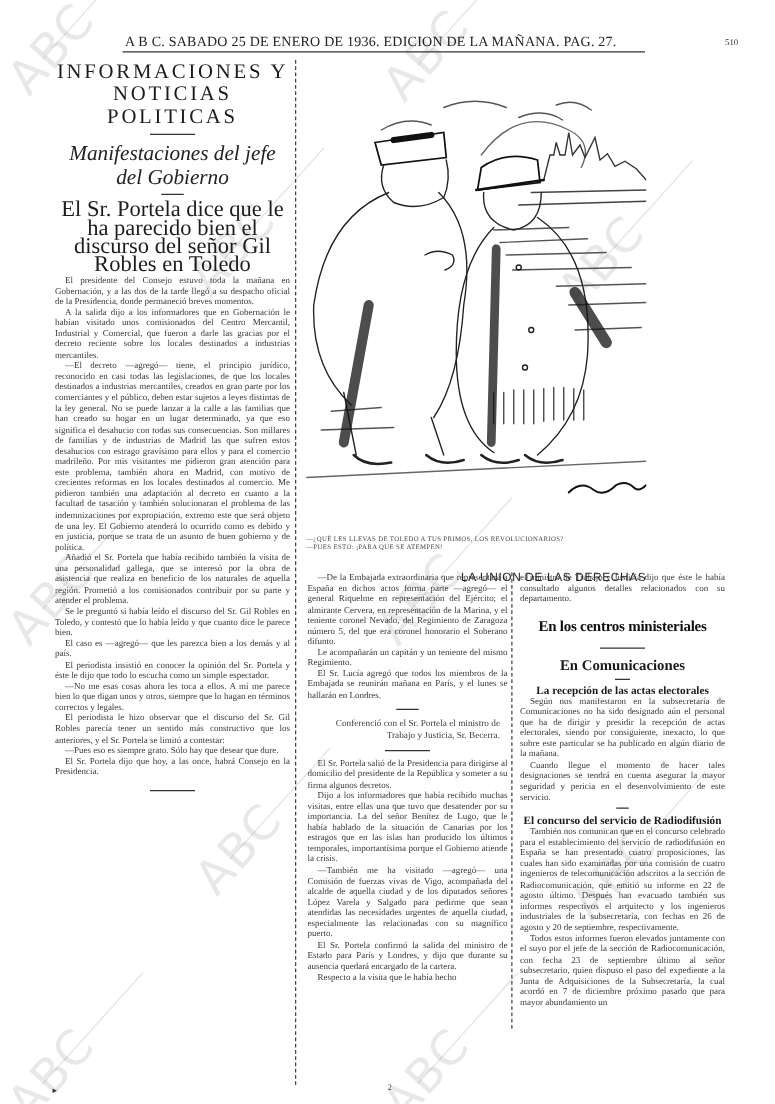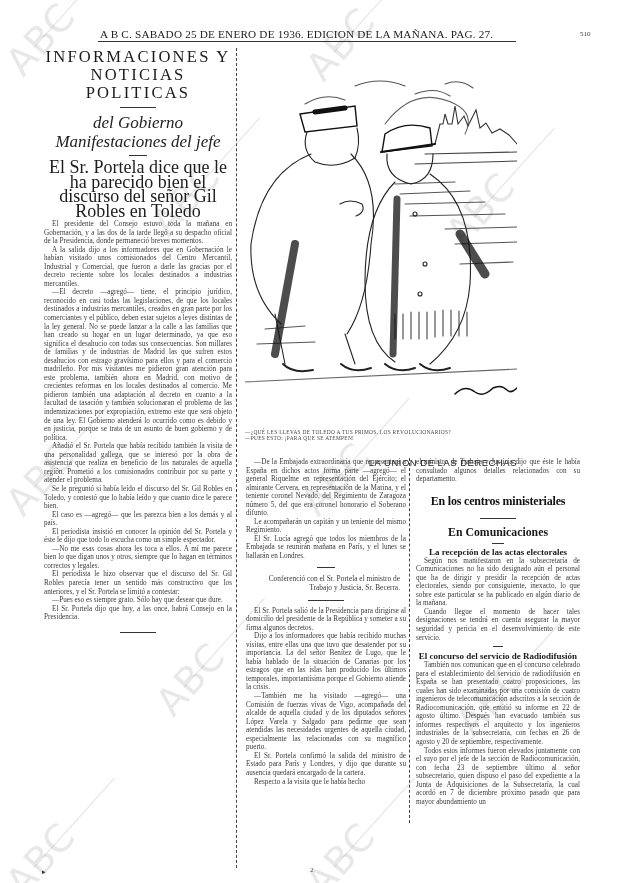--- a/index.html
+++ b/index.html
@@ -93,22 +93,22 @@
 <div class="abs masthead-rule"></div>
 <div class="abs page-mark">510</div>
 
 <div class="vrule" style="left:236px; top:48px; height:820px;"></div>
 <div class="vrule" style="left:409px; top:458px; height:365px;"></div>
 
 <div class="col" style="left:44px; top:48px; width:188px;">
   <p class="sec-title">INFORMACIONES Y</p>
   <p class="sec-title">NOTICIAS POLITICAS</p>
   <div class="short-rule"></div>
+  <p class="sub-italic">Manifestaciones del jefe</p>
   <p class="sub-italic">del Gobierno</p>
-  <p class="sub-italic">Manifestaciones del jefe</p>
   <div class="tiny-rule"></div>
   <p class="head-bold" style="margin-bottom:2px;">El Sr. Portela dice que le ha parecido bien el discurso del señor Gil Robles en Toledo</p>
   <p class="body">El presidente del Consejo estuvo toda la mañana en Gobernación, y a las dos de la tarde llegó a su despacho oficial de la Presidencia, donde permaneció breves momentos.</p>
   <p class="body">A la salida dijo a los informadores que en Gobernación le habían visitado unos comisionados del Centro Mercantil, Industrial y Comercial, que fueron a darle las gracias por el decreto reciente sobre los locales destinados a industrias mercantiles.</p>
   <p class="body">—El decreto —agregó— tiene, el principio jurídico, reconocido en casi todas las legislaciones, de que los locales destinados a industrias mercantiles, creados en gran parte por los comerciantes y el público, deben estar sujetos a leyes distintas de la ley general. No se puede lanzar a la calle a las familias que han creado su hogar en un lugar determinado, ya que eso significa el desahucio con todas sus consecuencias. Son millares de familias y de industrias de Madrid las que sufren estos desahucios con estrago gravísimo para ellos y para el comercio madrileño. Por mis visitantes me pidieron gran atención para este problema, también ahora en Madrid, con motivo de crecientes reformas en los locales destinados al comercio. Me pidieron también una adaptación al decreto en cuanto a la facultad de tasación y también solucionaran el problema de las indemnizaciones por expropiación, extremo este que será objeto de una ley. El Gobierno atenderá lo ocurrido como es debido y en justicia, porque se trata de un asunto de buen gobierno y de política.</p>
   <p class="body">Añadió el Sr. Portela que había recibido también la visita de una personalidad gallega, que se interesó por la obra de asistencia que realiza en beneficio de los naturales de aquella región. Prometió a los comisionados contribuir por su parte y atender el problema.</p>
   <p class="body">Se le preguntó si había leído el discurso del Sr. Gil Robles en Toledo, y contestó que lo había leído y que cuanto dice le parece bien.</p>
   <p class="body">El caso es —agregó— que les parezca bien a los demás y al país.</p>
   <p class="body">El periodista insistió en conocer la opinión del Sr. Portela y éste le dijo que todo lo escucha como un simple espectador.</p>
   <p class="body">—No me esas cosas ahora les toca a ellos. A mí me parece bien lo que digan unos y otros, siempre que lo hagan en términos correctos y legales.</p>

